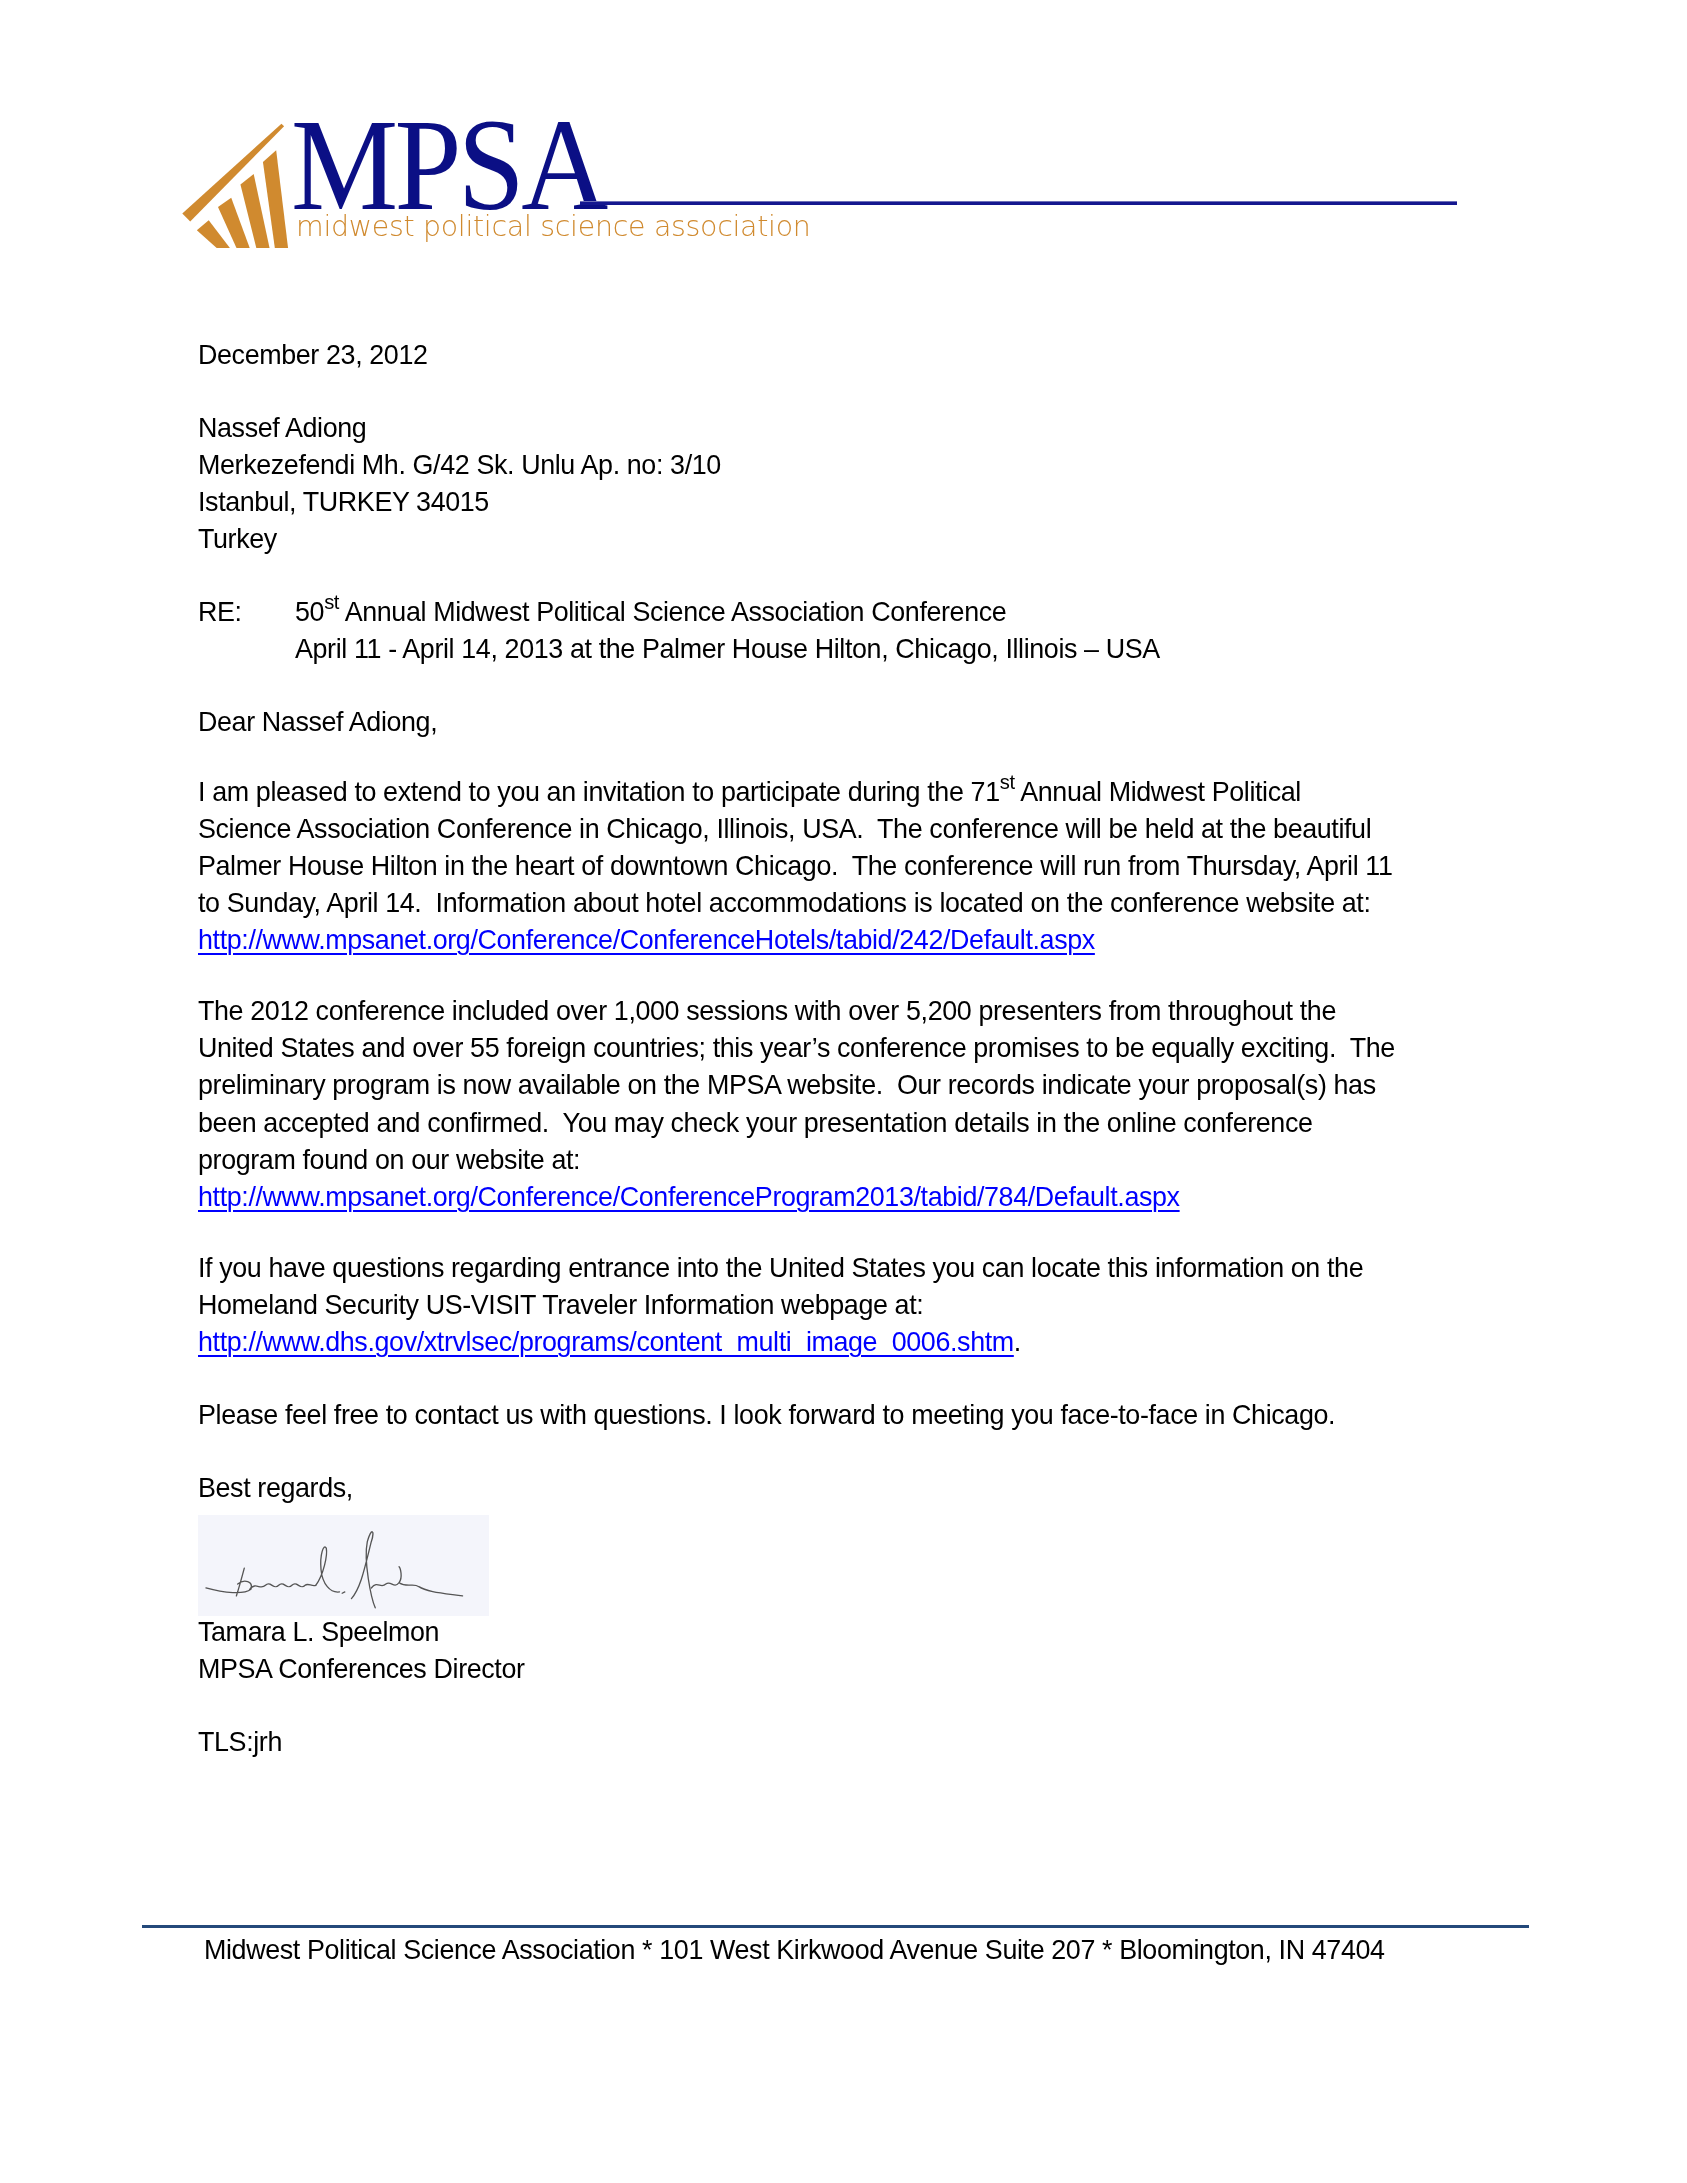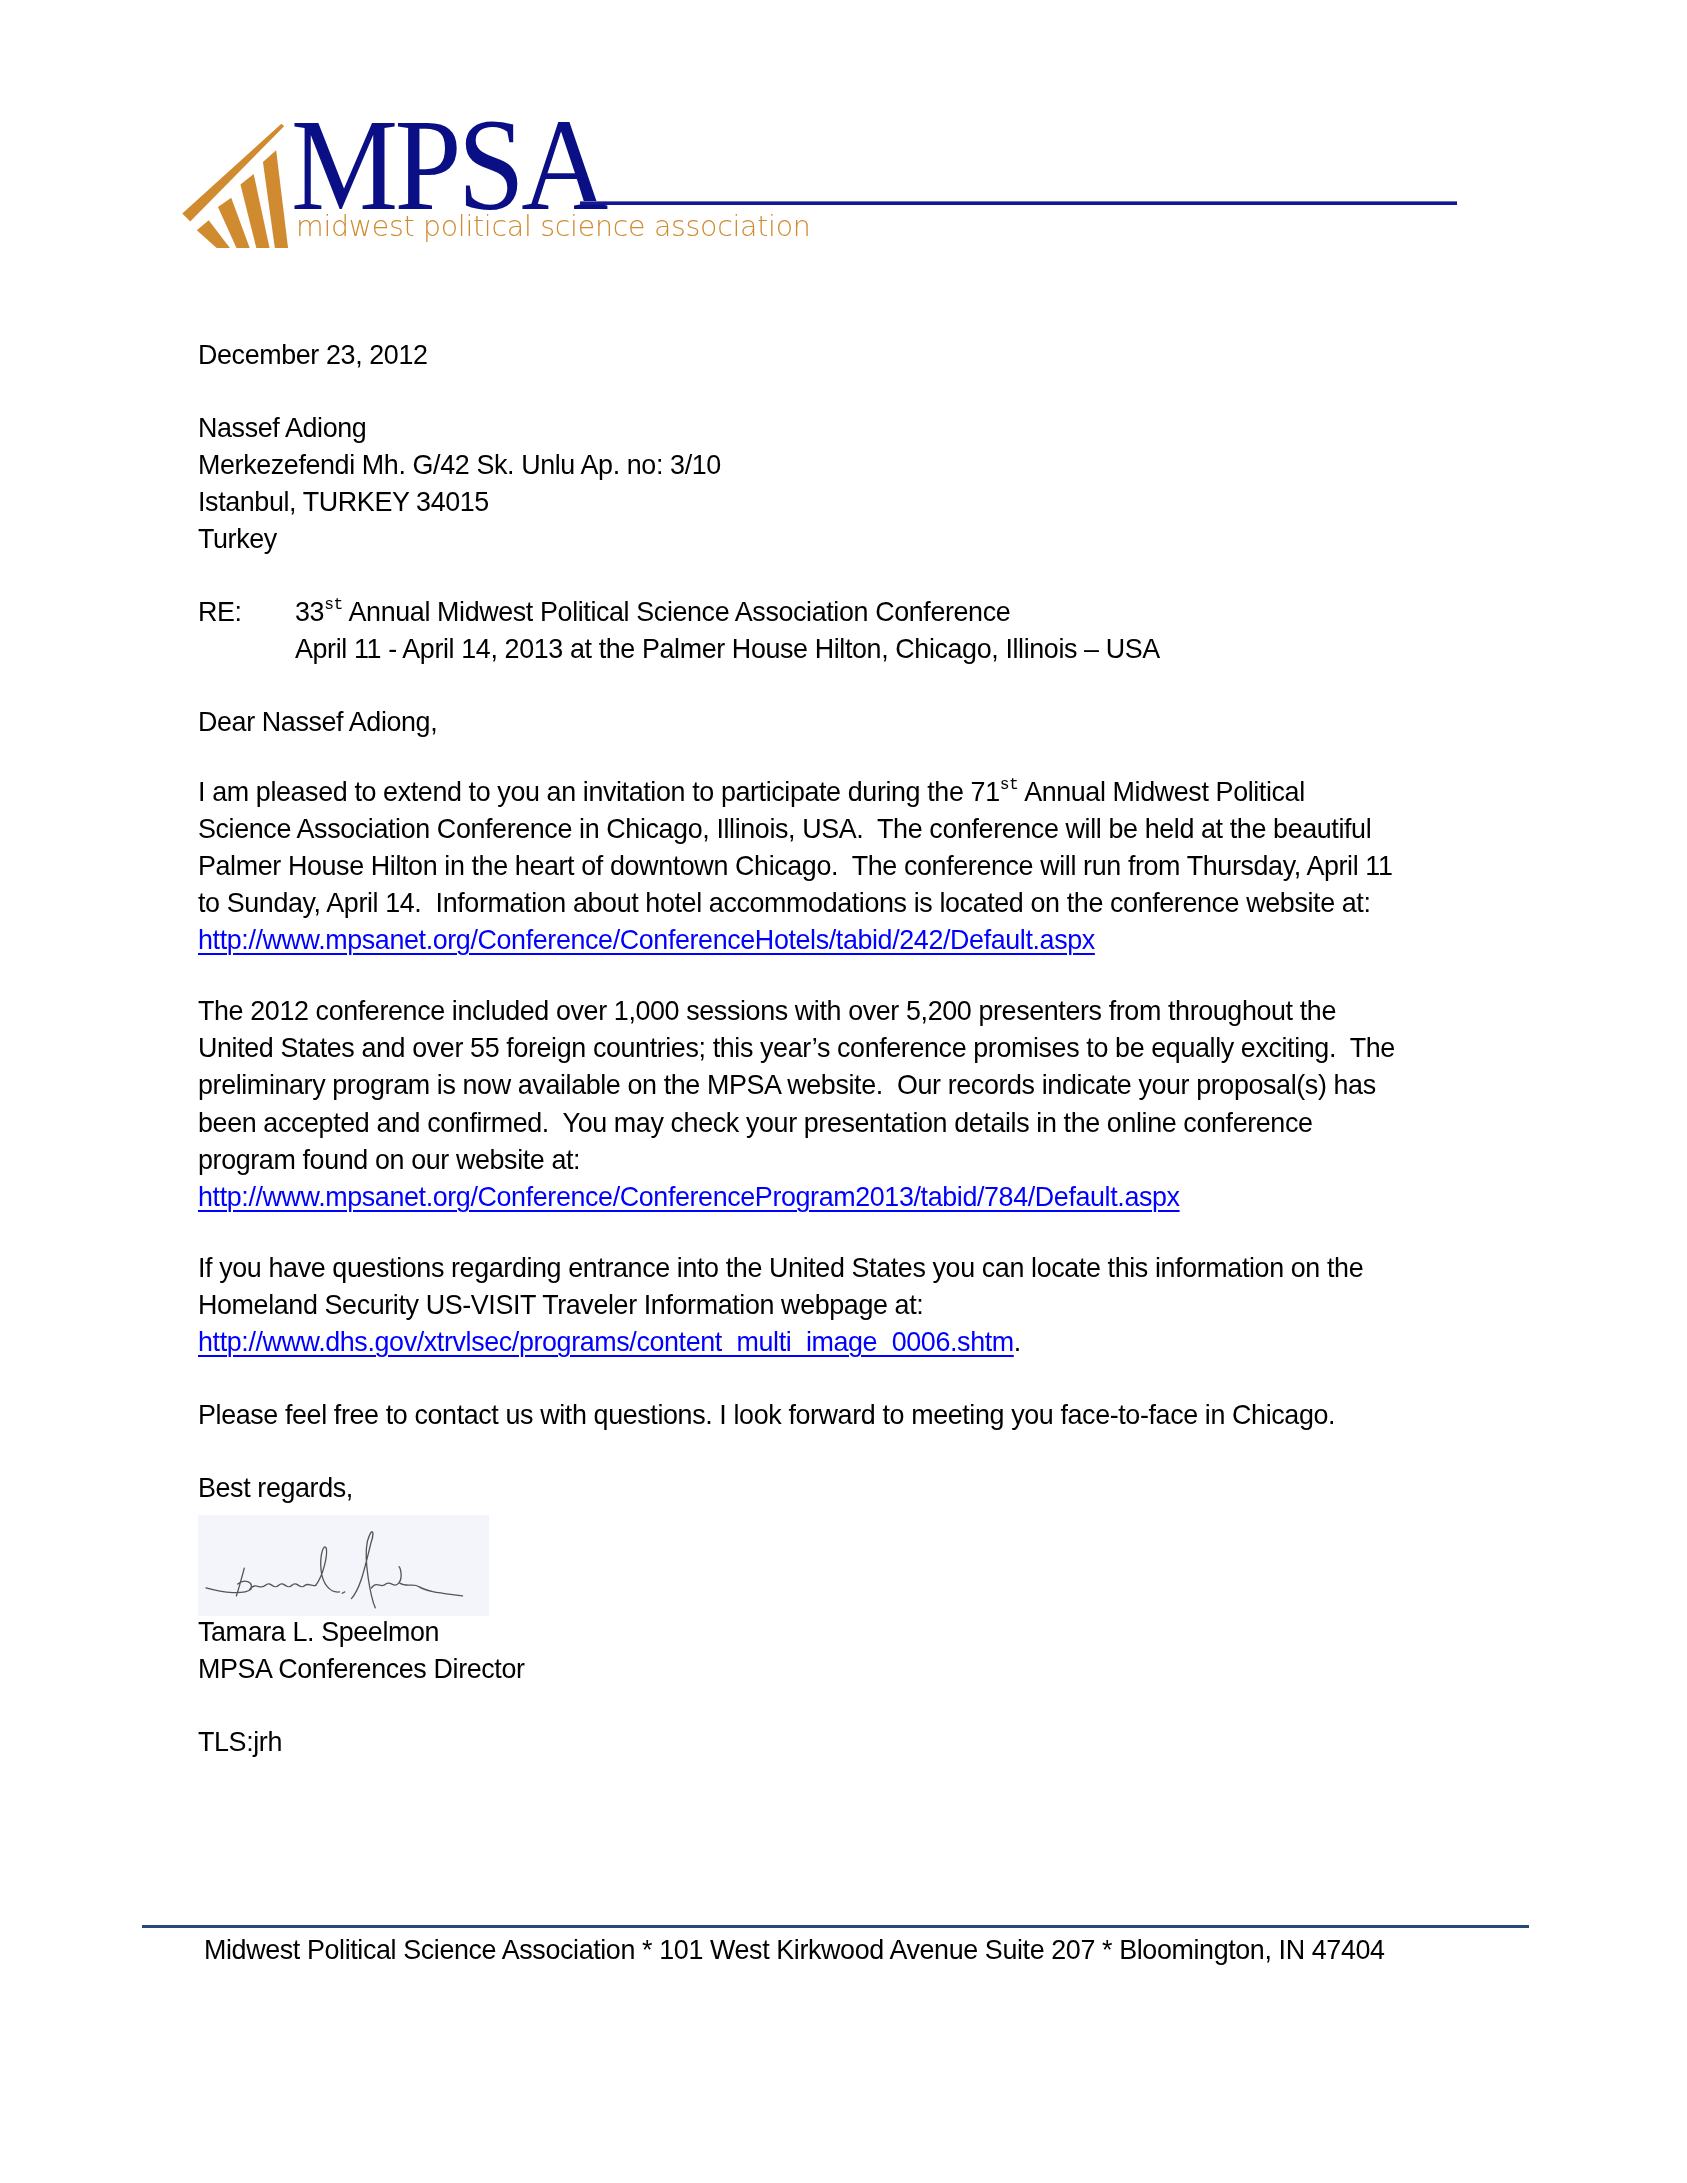--- a/index.html
+++ b/index.html
@@ -16,21 +16,21 @@
       border-top: 1.3px solid #6d6fb8; box-sizing: border-box; }
   #logo-tagline { left: 296px; top: 210px; font-family: "DejaVu Sans", sans-serif;
       font-size: 29px; line-height: 33px; color: #d08a2f; letter-spacing: -0.3px;
       font-weight: 300; transform: scaleX(0.98); transform-origin: left top; }
 
   
   .line { position: absolute; left: 198px; font-size: 28px; line-height: 37px; white-space: pre;
           letter-spacing: -0.4px; transform: scaleX(0.96); transform-origin: left top; }
   .link { color: #0000ff; text-decoration: underline; text-decoration-thickness: 2px;
           text-underline-offset: 4px; cursor: pointer; }
-  sup { font-size: 17px; line-height: 0; vertical-align: 12px; font-family: Liberation Mono, monospace; }
+  sup { font-size: 21px; line-height: 0; vertical-align: 12px; }
   .indent { left: 295px; }
 
   #signature-box { left: 198px; top: 1515px; width: 291px; height: 101px; background: #f4f5fb; }
 
   #footer-rule { left: 142px; top: 1925px; width: 1387px; height: 3.3px; background: #24497a; }
   #footer-text { left: 204px; top: 1931px; font-size: 28px; line-height: 37px; white-space: pre;
       letter-spacing: -0.4px; transform: scaleX(0.96); transform-origin: left top; }
 </style>
 </head>
 <body>
@@ -52,21 +52,21 @@
 
 <div>
   <div class="line" style="top:409px">Nassef Adiong</div>
   <div class="line" style="top:446px">Merkezefendi Mh. G/42 Sk. Unlu Ap. no: 3/10</div>
   <div class="line" style="top:483px">Istanbul, TURKEY 34015</div>
   <div class="line" style="top:520px">Turkey</div>
 </div>
 
 <div>
   <div class="line" style="top:593px">RE:</div>
-  <div class="line indent" style="top:593px"><span>33</span><sup>st</sup><span> Annual Midwest Political Science Association Conference</span></div>
+  <div class="line indent" style="top:593px"><span>50</span><sup>st</sup><span> Annual Midwest Political Science Association Conference</span></div>
   <div class="line indent" style="top:630px">April 11 - April 14, 2013 at the Palmer House Hilton, Chicago, Illinois – USA</div>
 </div>
 
 <div class="line" style="top:703px">Dear Nassef Adiong,</div>
 
 <div>
   <div class="line" style="top:773px"><span>I am pleased to extend to you an invitation to participate during the 71</span><sup>st</sup><span> Annual Midwest Political</span></div>
   <div class="line" style="top:810px">Science Association Conference in Chicago, Illinois, USA.  The conference will be held at the beautiful</div>
   <div class="line" style="top:847px">Palmer House Hilton in the heart of downtown Chicago.  The conference will run from Thursday, April 11</div>
   <div class="line" style="top:884px">to Sunday, April 14.  Information about hotel accommodations is located on the conference website at:</div>

